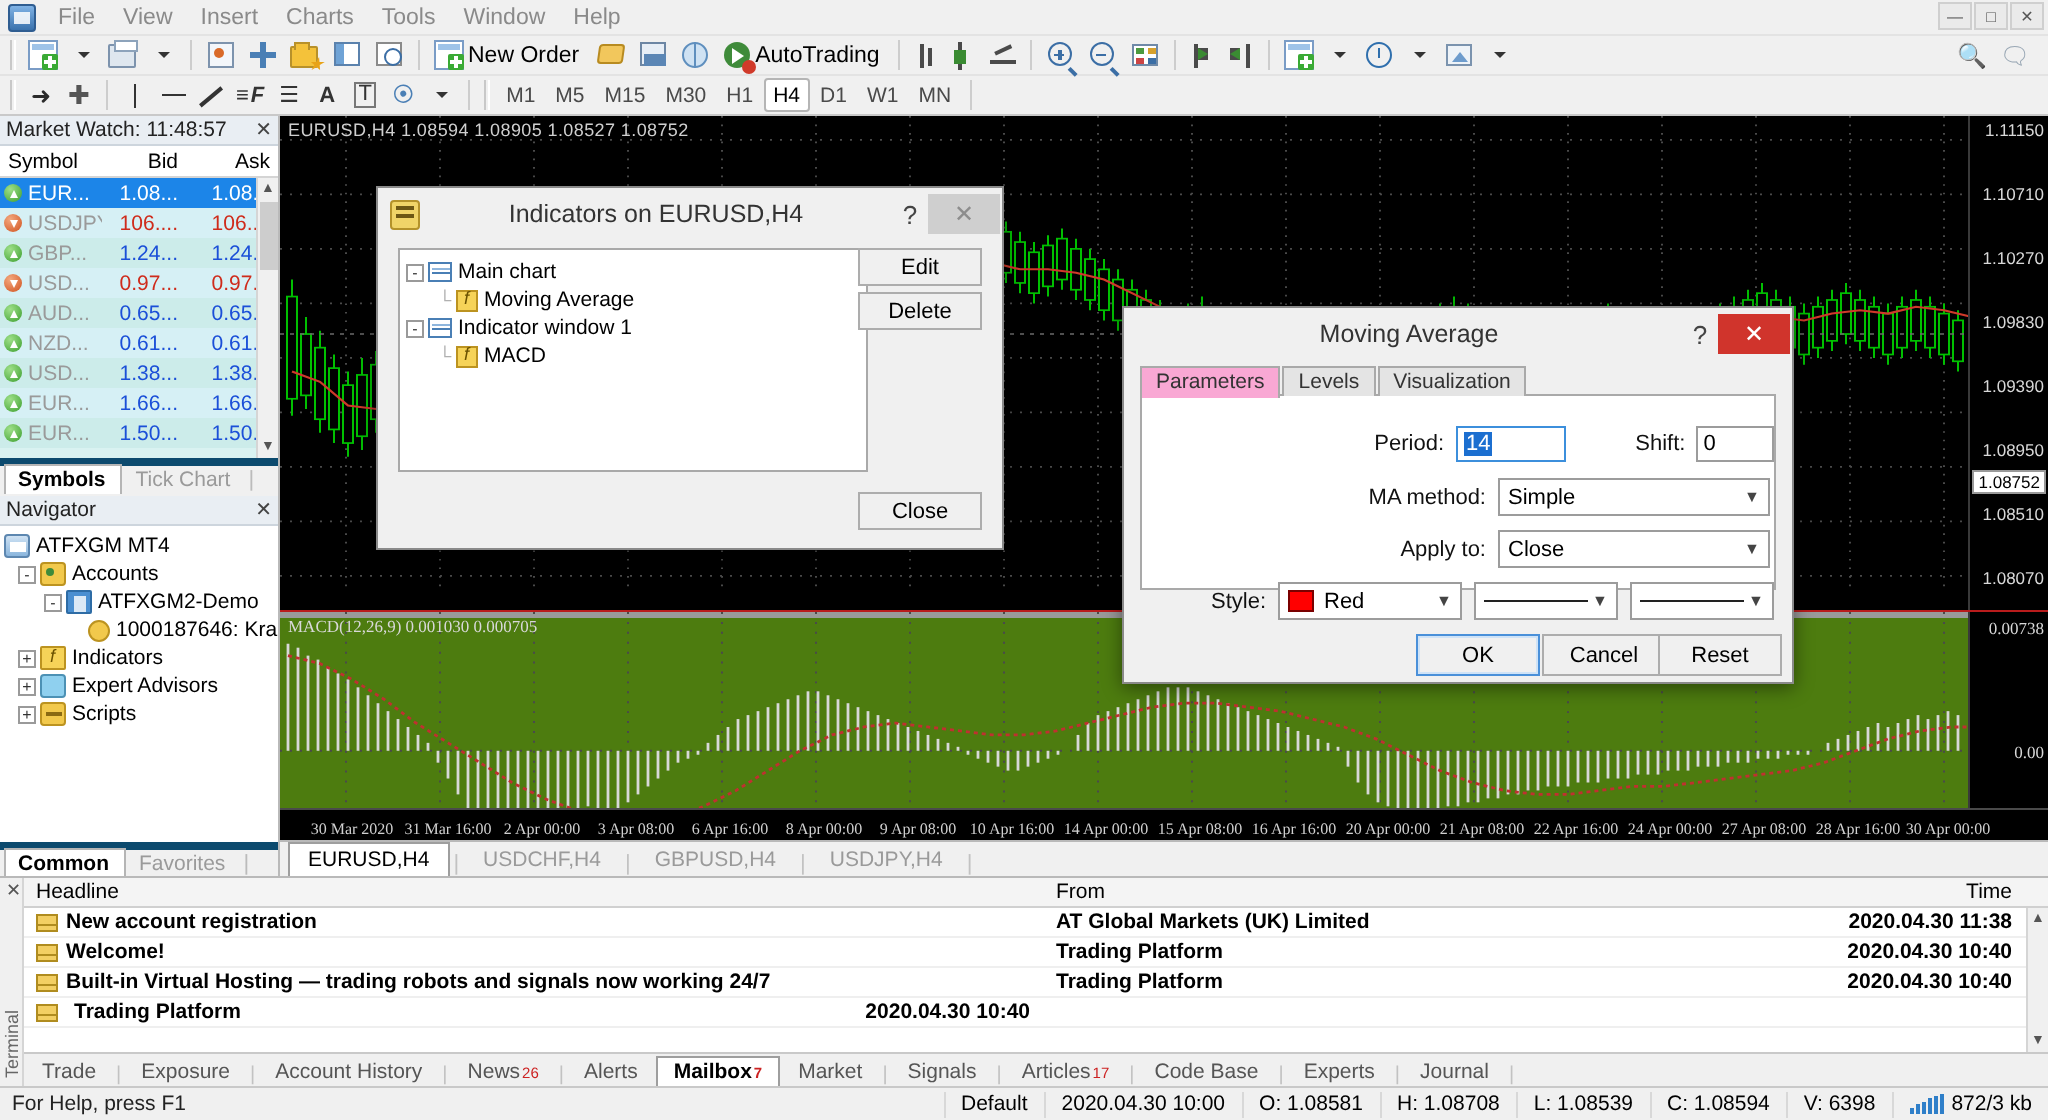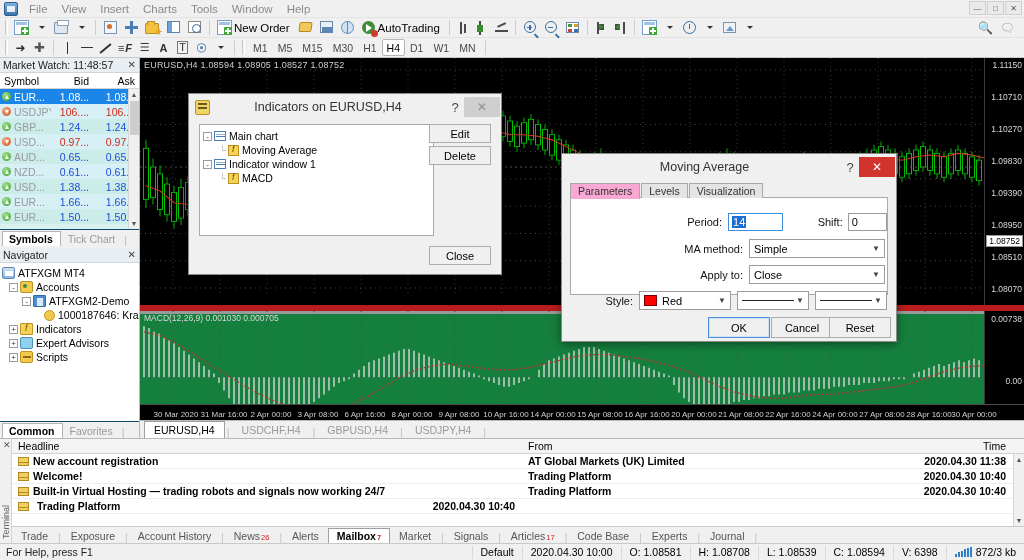--- a/index.html
+++ b/index.html
@@ -132,22 +132,22 @@
   .bid { width:44px; text-align:right; padding-right:6px; }
   .ask { width:44px; text-align:right; padding-right:4px; }
   .blue { color:#1b4fd8; } .red { color:#cf2b1b; }
   .vscroll { position:absolute; right:0; top:0; width:11px; height:100%; background:#f0f0f0;
              border-left:1px solid #d5d5d5; }
   .vscroll .ar { height:11px; display:flex; align-items:center; justify-content:center; font-size:7px; color:#555;
                  background:#f0f0f0;}
   .vscroll .ar.bot { position:absolute; bottom:0; width:100%; }
   .vscroll .thumb { position:absolute; top:12px; left:1px; width:9px; height:34px; background:#cdcdcd; }
 
-  .tabstrip { height:17px; display:flex; align-items:flex-end; background:#f0f0f0;
-              border-top:1px solid #0c4a6e; padding-left:2px; }
+  .tabstrip { height:17px; display:flex; align-items:center; background:#f0f0f0;
+              border-top:4px solid #0c4a6e; padding-left:2px; }
   .ptab { padding:1px 7px 1px 6px; font-size:10.5px; color:#9a9a9a; border:1px solid transparent;
           border-bottom:none; cursor:default;}
   .ptab.active { background:#fff; color:#000; border-color:#b5b5b5; font-weight:bold; }
   .ptab-sep{ color:#bbb; padding:0 1px;}
 
   .nav-body { flex:1; background:#fff; padding:3px 2px; overflow:hidden; position:relative; font-size:10.5px;}
   .tnode { display:flex; align-items:center; height:14px; white-space:nowrap; }
   .tbox { width:9px;height:9px;border:1px solid #9a9a9a;background:#fff;font-size:8px;line-height:7px;
           text-align:center;color:#333;margin-right:2px;flex:none;}
   .tline{ width:11px; flex:none; color:#b0b0b0; font-size:9px; text-align:center;}
@@ -173,21 +173,21 @@
   .macd-label { position:absolute; left:4px; top:2px; color:#d8d8d8; font-size:8.5px; white-space:nowrap; }
   .price-axis { position:absolute; right:0; top:0; width:40px; height:100%; background:#000;
                 border-left:1px solid #3a3a3a; }
   .ptick { position:absolute; right:2px; color:#d8d8d8; font-size:8.5px; transform:translateY(-50%); }
   .plast { position:absolute; right:1px; background:#fff; color:#000; font-size:8.5px; padding:0 2px;
            transform:translateY(-50%); border:1px solid #999; }
   .time-axis { position:absolute; left:0; bottom:0; width:100%; height:16px; background:#000;
                border-top:1px solid #4a4a4a; }
   .ttick { position:absolute; bottom:1px; color:#d0d0d0; font-size:8px; transform:translateX(-50%);
            white-space:nowrap; }
-  .macd-pane { height:115px; position:relative; background:#15803d; border-top:6px solid #b91c1c; }
+  .macd-pane { height:115px; position:relative; background:#4d7c0f; border-top:1px solid #b91c1c;font-family:Liberation Serif, serif; }
   .sep-bar { position:absolute; left:0; top:0; width:100%; height:3px; background:#9a9a9a; }
 
   .charttabs { height:18px; background:#f0f0f0; display:flex; align-items:flex-end;
                border-top:1px solid #b9b9b9; padding-left:4px; }
   .ctab { padding:2px 9px 2px 9px; font-size:10.5px; color:#9a9a9a; border:1px solid transparent;
           border-bottom:none; cursor:default;}
   .ctab.active { background:#fff; color:#000; border-color:#9e9e9e; }
   .ctab-sep{ color:#c2c2c2; padding:0 2px;}
 
   

